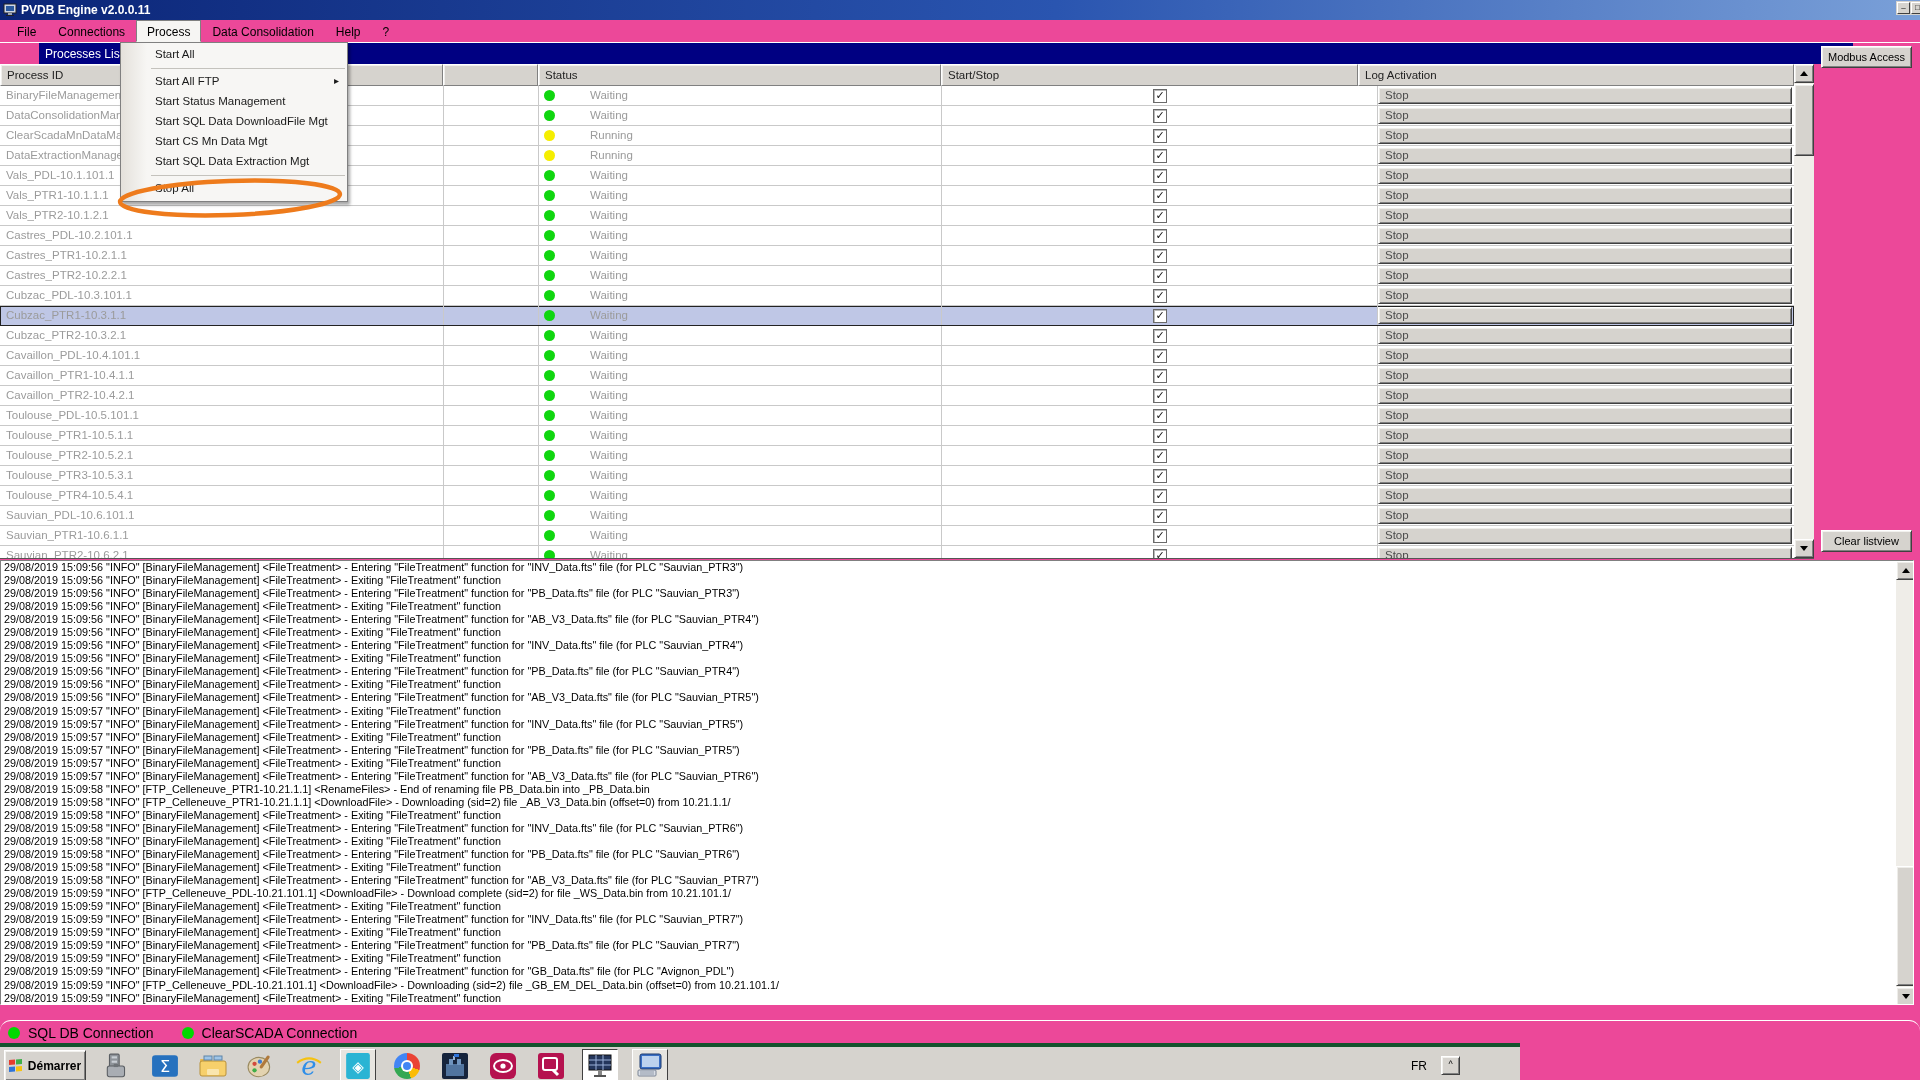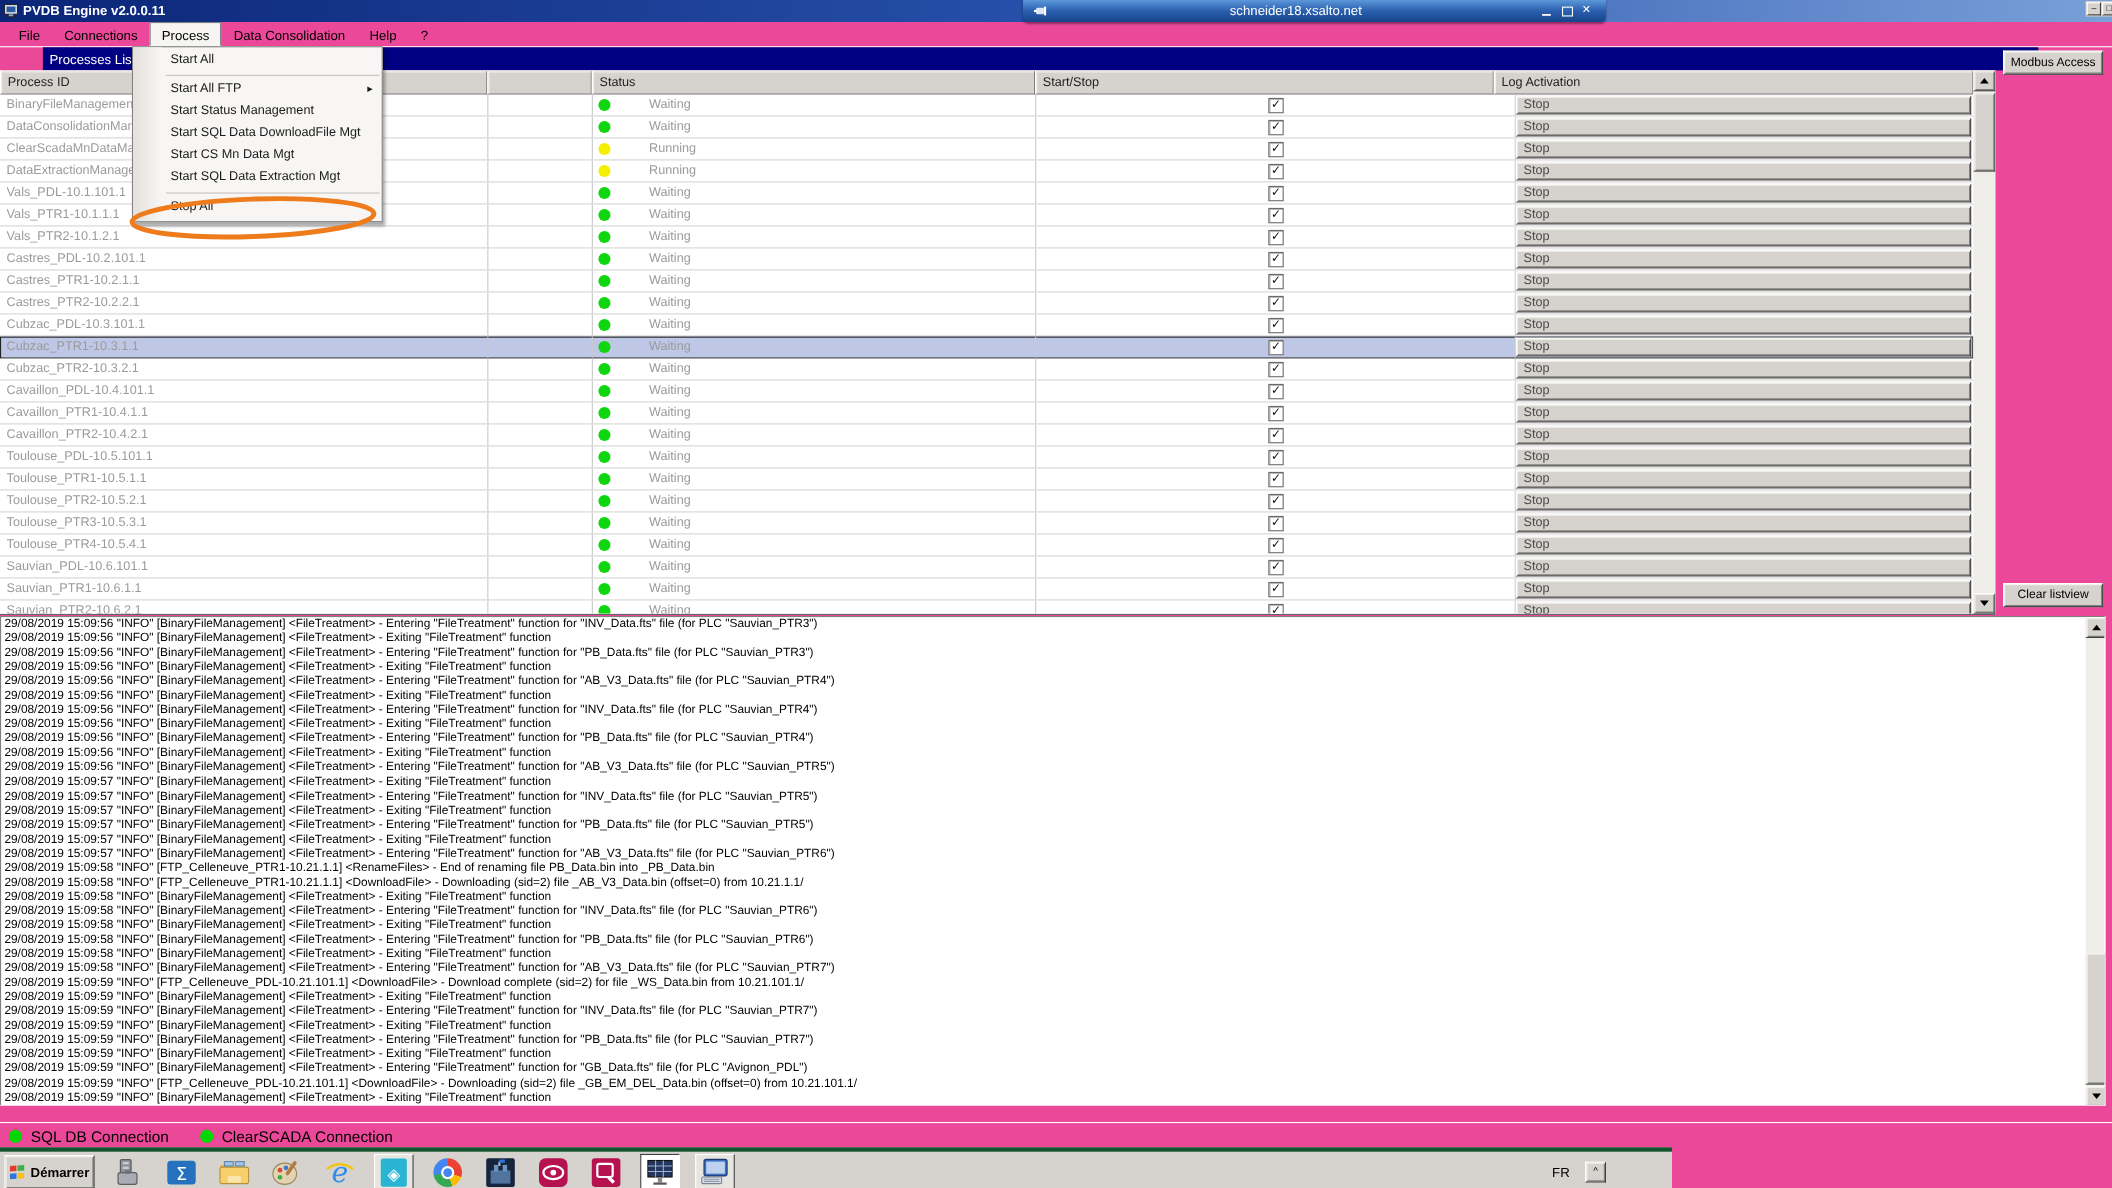--- a/index.html
+++ b/index.html
@@ -83,21 +83,21 @@
   .menu-item{position:relative;height:17px;padding:3px 8px 0 34px;font-size:11.5px;color:#1a1a1a;box-sizing:content-box;}
   .menu-sep{height:1px;background:#c4c2bd;margin:3px 2px 3px 30px;}
   .submenu-arrow{position:absolute;right:8px;top:3px;font-size:10px;}
   #ellipse{position:absolute;left:112px;top:174px;z-index:40;pointer-events:none;}
   
   #logpane{position:absolute;left:0;top:560px;width:1914px;height:445px;background:#fff;
     border:1px solid;border-color:#808080 #fff #fff #808080;box-sizing:border-box;overflow:hidden;}
   .log-line{font-size:10.8px;line-height:13.05px;white-space:nowrap;color:#000;padding-left:3px;}
   
   #statusbar{position:absolute;left:0;top:1020px;width:1920px;height:23px;display:flex;
-    align-items:center;font-size:14px;border-top:1px solid #fff;}
+    align-items:center;font-size:14px;border-top:1px solid #fff;border-radius:11px;}
   #statusbar .led{width:12px;height:12px;border-radius:50%;background:#00d800;margin:0 8px;}
   
   #taskbar{position:absolute;left:0;top:1043px;width:1520px;height:37px;background:#d6d3ce;
     border-top:4px solid #14532d;display:flex;align-items:center;}
   #startbtn{margin-left:4px;width:80px;height:29px;display:flex;align-items:center;
     justify-content:center;gap:4px;font-weight:bold;font-size:12px;}
   .ql{width:34px;height:32px;margin-left:14px;display:flex;align-items:center;justify-content:center;}
   .ql.btnlook{background:#e7e5e0;border:1px solid;border-color:#fff #404040 #404040 #fff;}
   .ql.pressed{background:#fff;border:1px solid;border-color:#404040 #fff #fff #404040;}
   .gicon{width:28px;height:28px;display:flex;align-items:center;justify-content:center;}
@@ -118,33 +118,20 @@
         <rect x="3" y="12" width="8" height="1" fill="#222"></rect>
       </svg>
     <span class="t">PVDB Engine v2.0.0.11</span>
   </div>
   <div id="winctrl">
     <span>–</span>
     <span>□</span>
     <span>×</span>
   </div>
 
-  <div id="rdpbar">
-    <svg class="pin" width="14" height="12" viewBox="0 0 14 12">
-        <rect x="2" y="3" width="7" height="6" rx="1" fill="#dce8f6"></rect>
-        <rect x="9" y="2" width="2" height="8" fill="#fff"></rect>
-        <rect x="0" y="5" width="3" height="2" fill="#fff"></rect>
-      </svg>
-    <span class="t">schneider18.xsalto.net</span>
-    <span class="btns">
-      <i>▁</i>
-      <i style="border:1px solid #fff;width:8px;height:7px;"></i>
-      <i>✕</i>
-    </span>
-  </div>
 
   <div id="menubar">
       <div class="mb">File</div>
       <div class="mb">Connections</div>
       <div class="mb open">Process</div>
       <div class="mb">Data Consolidation</div>
       <div class="mb">Help</div>
       <div class="mb">?</div>
     </div>
 

